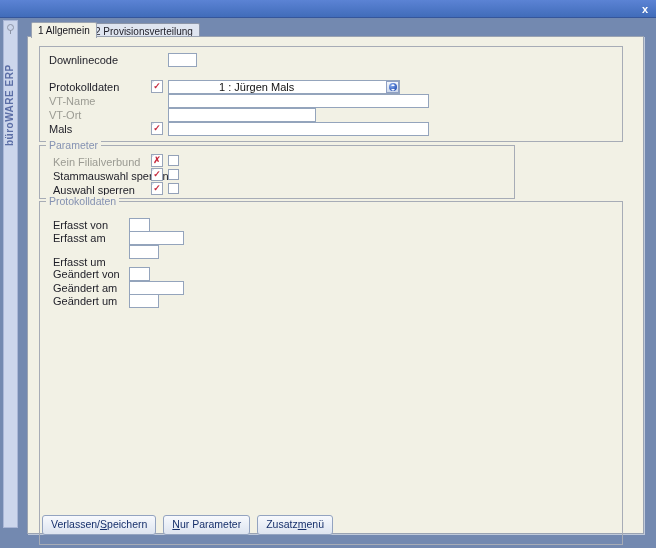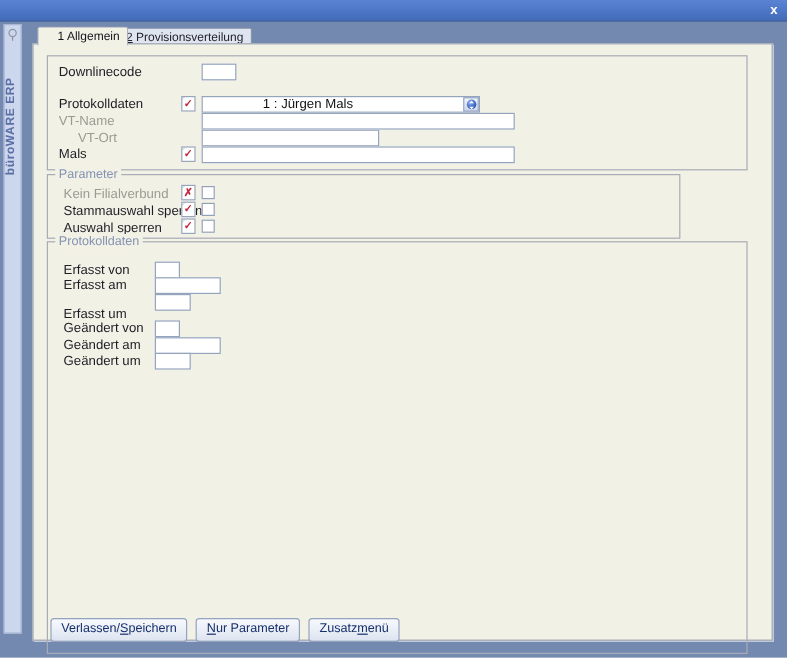--- a/index.html
+++ b/index.html
@@ -40,21 +40,21 @@
   .pin-icon { position:absolute; top:3px; left:3px; width:8px; height:8px; }
   .pin-icon i {
     display:block; width:7px; height:7px; border:1.5px solid #8c94a6;
     border-radius:50%;
   }
   .pin-icon b { position:absolute; left:3px; top:6px; width:1px; height:4px; background:#8c94a6; }
 
   
   .tab {
     position:absolute; top:22px; height:15px; font-size:10px; color:#14141c;
-    padding:2px 6px 0 16px; white-space:nowrap;
+    padding:2px 6px 0 6px; white-space:nowrap;
     border:1px solid #8b95a8; border-bottom:none;
     border-radius:2px 2px 0 0;
   }
   .tab.active {
     left:31px; background:#f2f1e5; z-index:3; height:16px;
     border-color:#9aa3b2;
   }
   .tab.inactive {
     left:88px; top:23px; background:#dfe5f0; z-index:1; height:14px;
     color:#23232c;
@@ -177,30 +177,30 @@
   <div class="combo" style="left:140px; top:43px; width:232px;">
     <span class="combo-text">1 : Jürgen Mals</span>
     <span class="spin-btn">
         <span class="spin-circle"></span>
       </span>
   </div>
 
   <span class="lbl disabled" style="left:21px; top:57px;">VT-Name</span>
   <input class="tbox" style="left: 140px; top: 57px; width: 261px;" value="">
 
-  <span class="lbl disabled" style="left:37px; top:71px;">VT-Ort</span>
+  <span class="lbl disabled" style="left:21px; top:71px;">VT-Ort</span>
   <input class="tbox" style="left: 140px; top: 71px; width: 148px;" value="">
 
   <span class="lbl" style="left:21px; top:85px;">Mals</span>
   <span class="edit-icon" style="left:123px; top:85px;">
       <span class="glyph">✓</span>
     </span>
   <input class="tbox" style="left: 140px; top: 85px; width: 261px;" value="">
 
-  <div class="groupbox" style="left:11px; top:108px; width:528px; height:54px;">
+  <div class="groupbox" style="left:11px; top:108px; width:476px; height:54px;">
     <span class="legend">Parameter</span>
   </div>
 
   <span class="lbl disabled" style="left:25px; top:118px;">Kein Filialverbund</span>
   <span class="edit-icon" style="left:123px; top:117px;">
       <span class="glyph">✗</span>
     </span>
   <span class="checkbox" style="left:140px; top:118px;"></span>
 
   <span class="lbl" style="left:25px; top:132px;">Stammauswahl sperren</span>

